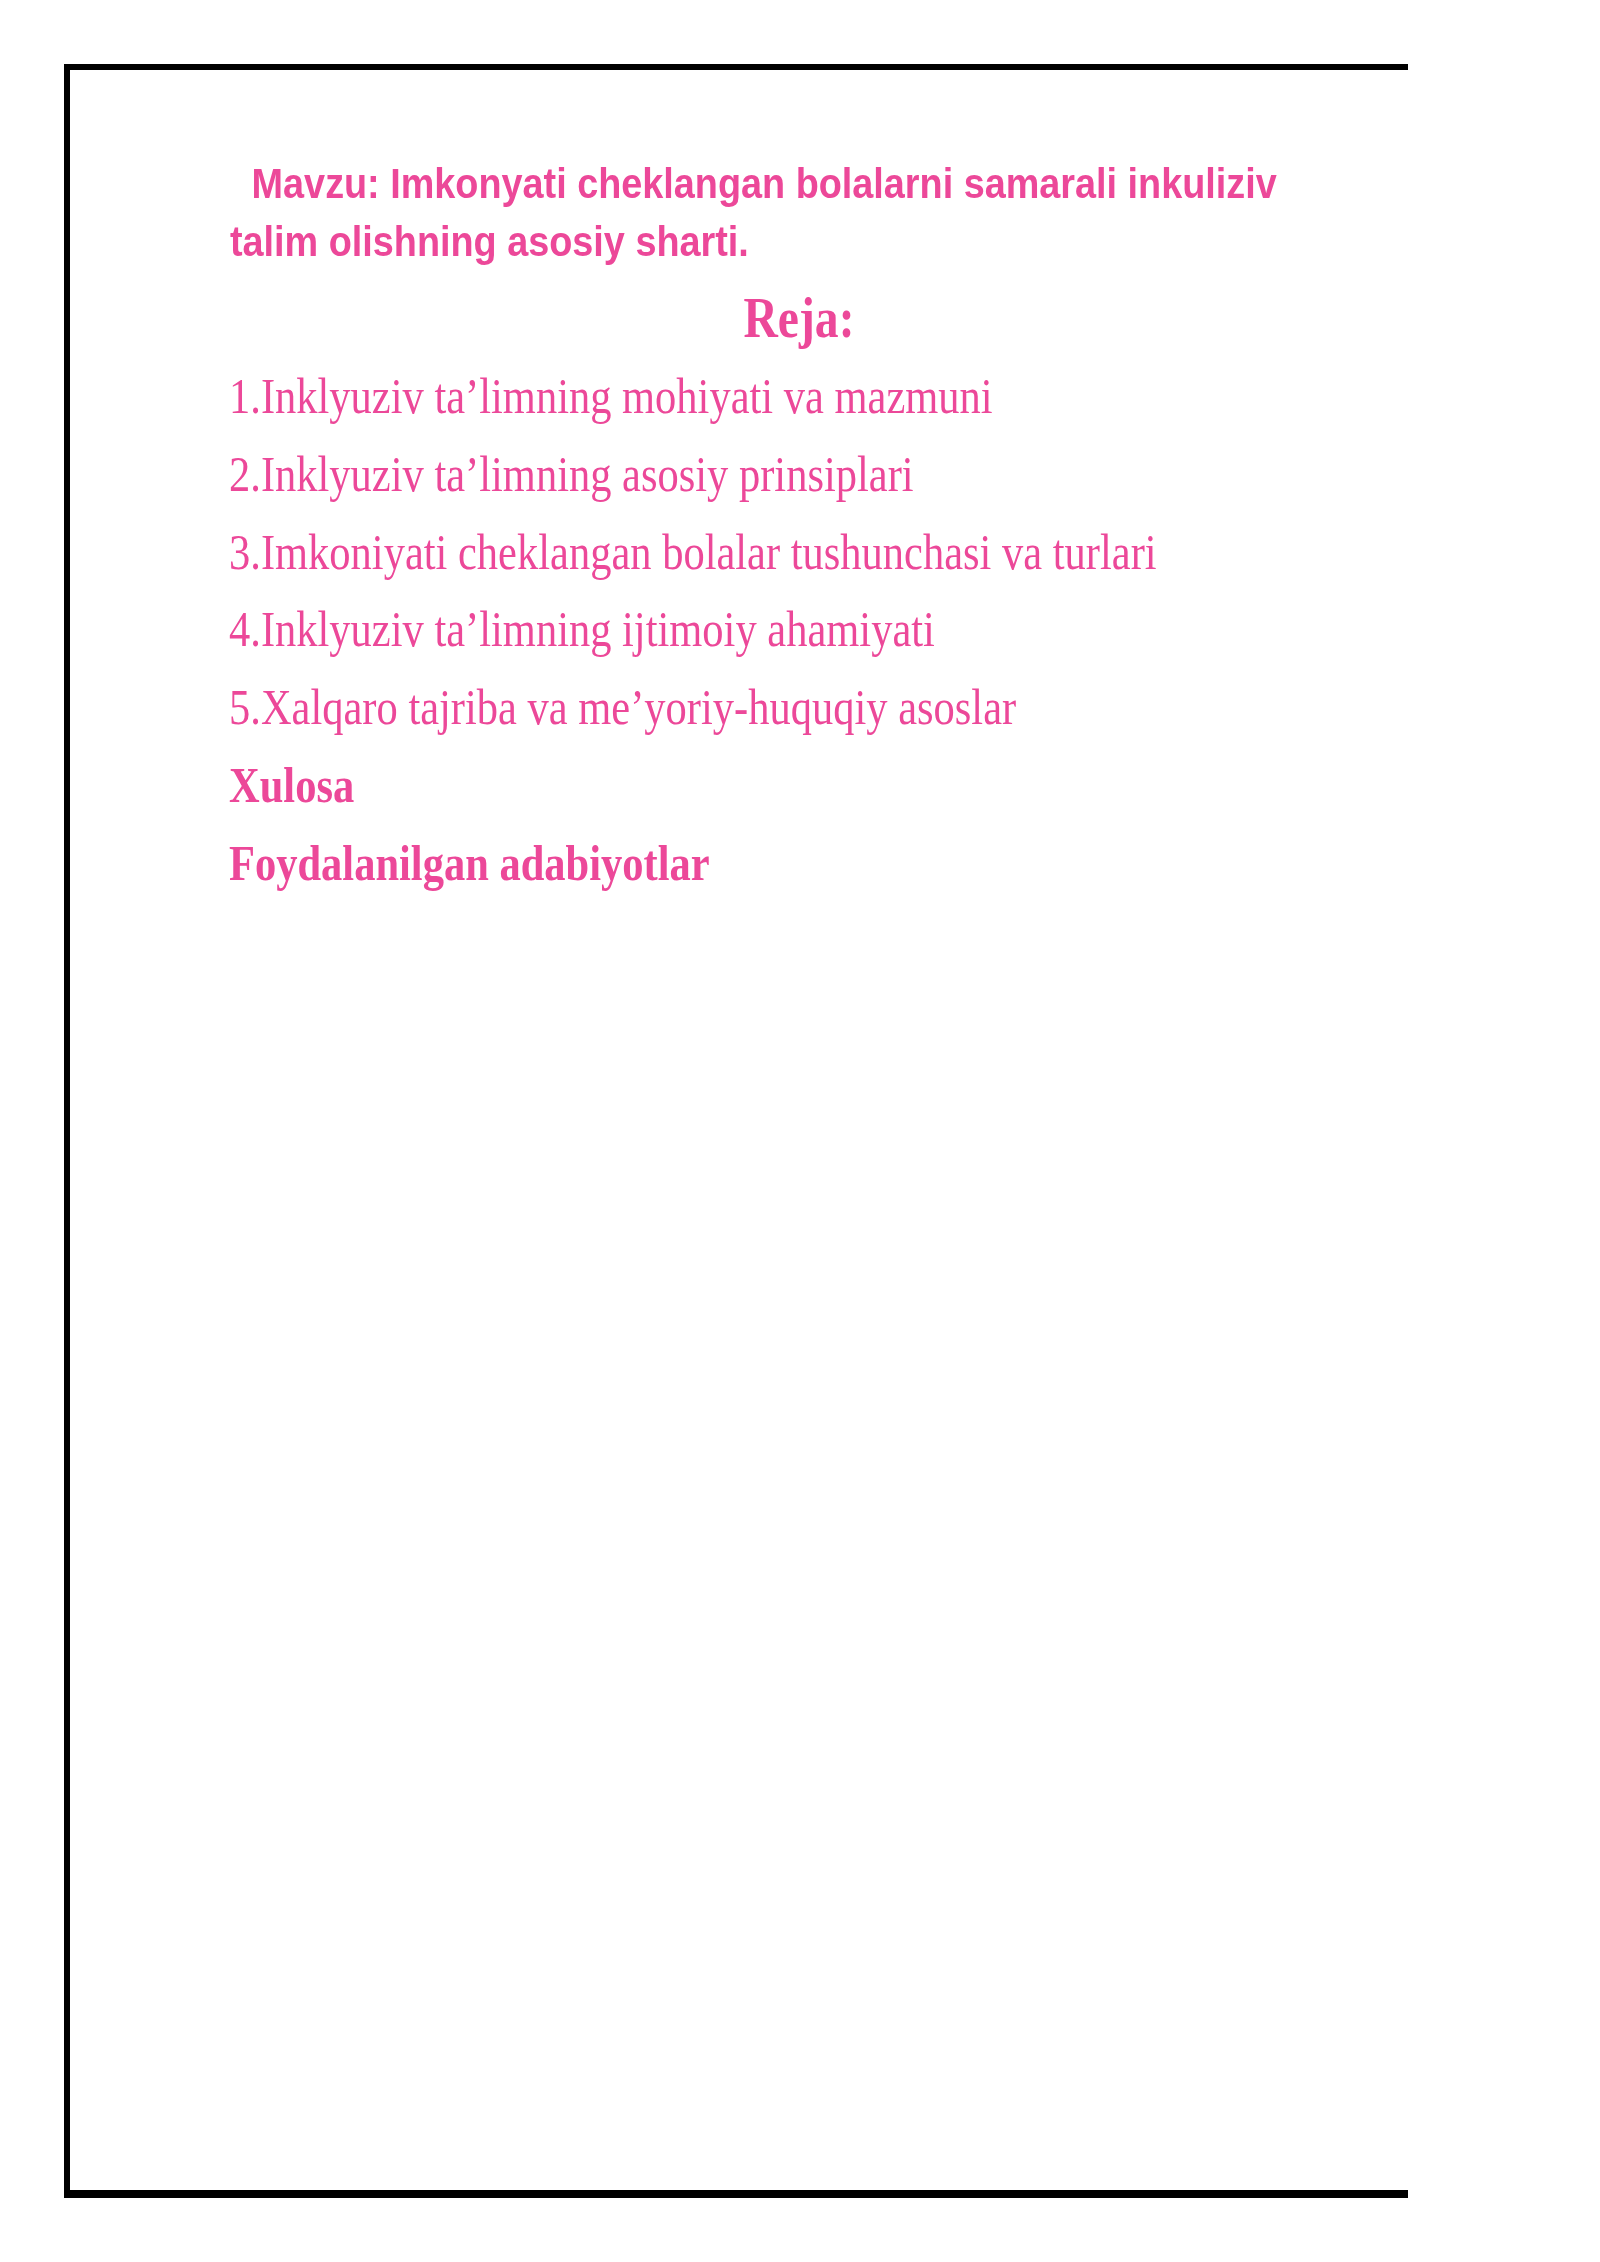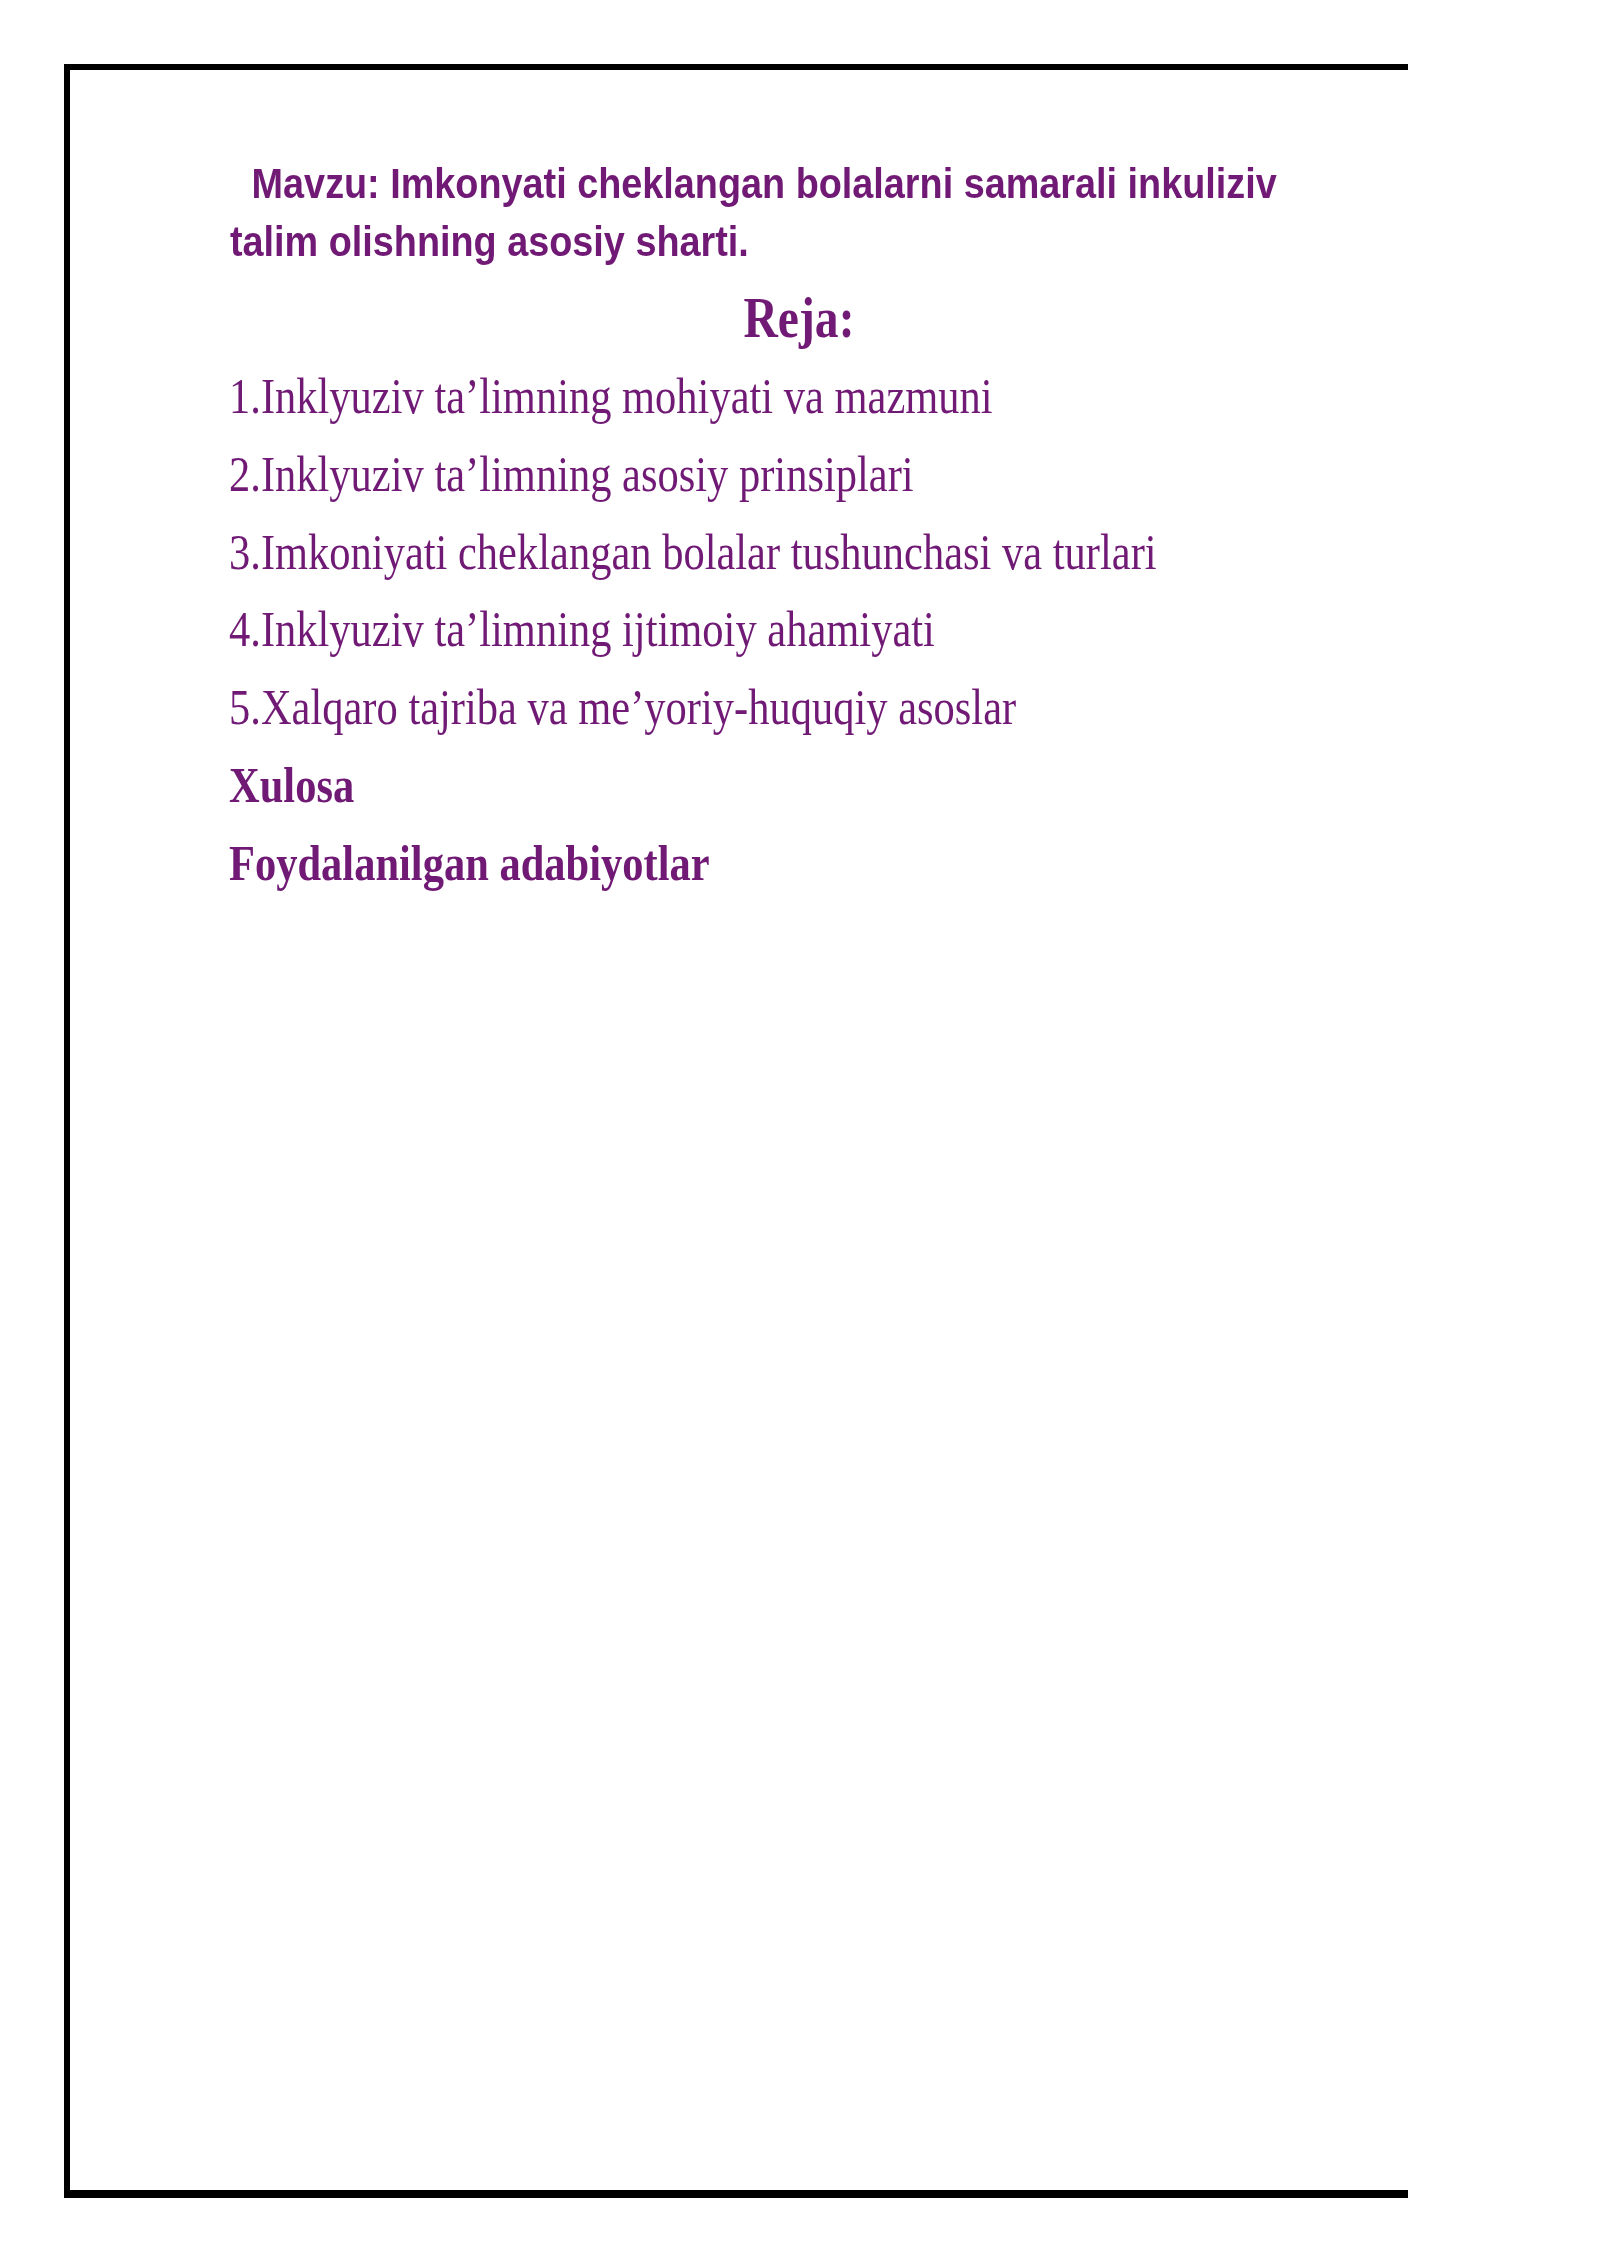--- a/index.html
+++ b/index.html
@@ -6,21 +6,21 @@
     margin: 0;
     padding: 0;
     background: #ffffff;
   }
   .page {
     position: relative;
     width: 1408px;
     height: 2262px;
     background: #ffffff;
     overflow: hidden;
-    color: #701a75;
+    color: #ec4899;
   }
   .border-frame {
     position: absolute;
     left: 64px;
     top: 64px;
     width: 1470px;
     height: 2134px;
     box-sizing: border-box;
     border: 6px solid #000000;
     border-bottom-width: 8px;

